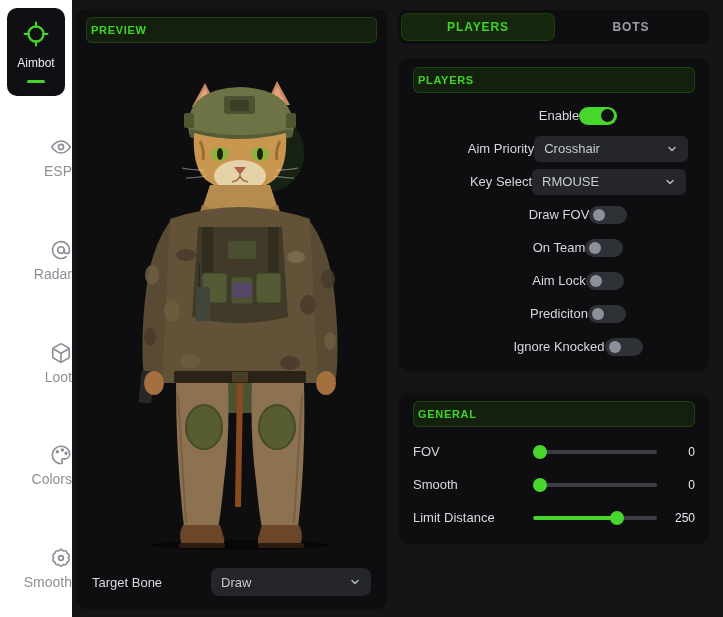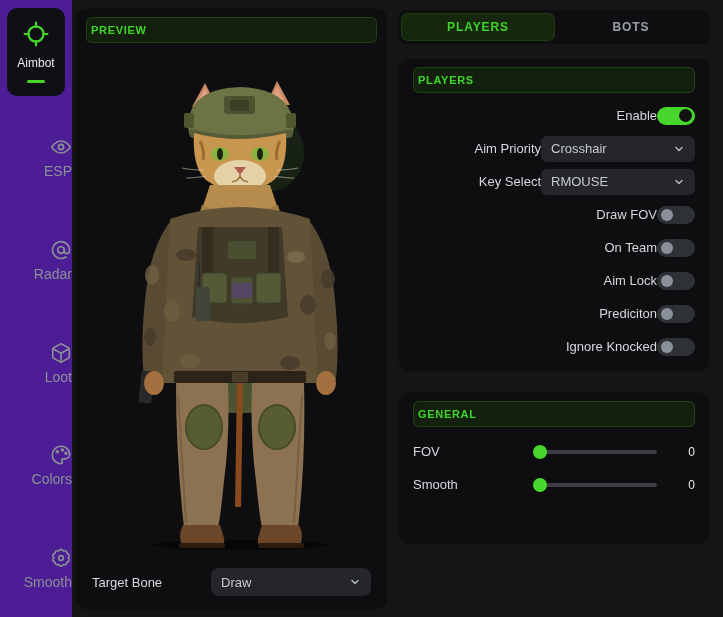--- a/index.html
+++ b/index.html
@@ -1,19 +1,19 @@
 <!DOCTYPE html>
 <html><head>
 <meta charset="utf-8">
 <style>
   html,body{margin:0;padding:0;background:#151518;font-family:"Liberation Sans",sans-serif;}
   .app{position:relative;width:723px;height:617px;background:#151518;overflow:hidden;}
 
   
-  .sidebar{position:absolute;left:0;top:0;width:72px;height:617px;background:#4c1d95;}
+  .sidebar{position:absolute;left:0;top:0;width:72px;height:617px;background:#ffffff;}
   .side-active-card{position:absolute;left:7px;top:8px;width:58px;height:88px;background:#101014;border-radius:10px;
     display:flex;flex-direction:column;align-items:center;cursor:pointer;}
   .side-active-card .icon{margin-top:13px;}
   .side-active-card .lbl{margin-top:5px;font-size:12px;color:#e9eaec;}
   .active-indicator{margin-top:10px;width:18px;height:3px;border-radius:2px;background:#46d62c;}
   .side-item{position:absolute;left:0;width:72px;display:flex;flex-direction:column;align-items:flex-end;gap:5px;
     color:#8b9097;font-size:14px;cursor:pointer;}
   .side-item svg{display:block;}
 
   
@@ -36,21 +36,21 @@
   
   .tabbar{position:absolute;left:398px;top:10px;width:312px;height:34px;background:#0e0e11;border-radius:8px;
     display:flex;padding:3px;box-sizing:border-box;}
   .tab{flex:1;display:flex;align-items:center;justify-content:center;font-size:12px;font-weight:bold;
     letter-spacing:.9px;color:#9aa0a7;border-radius:7px;cursor:pointer;}
   .tab.on{background:#15270c;color:#3fd42a;border:1px solid rgba(90,220,60,0.12);}
 
   .players-card{left:398px;top:58px;width:312px;height:314px;padding:8px 14px;}
   .general-card{left:398px;top:392px;width:312px;height:153px;padding:8px 14px;}
   .rows{margin-top:6px;}
-  .row{height:33px;display:flex;align-items:center;justify-content:flex-end;margin-left:48px;}
+  .row{height:33px;display:flex;align-items:center;justify-content:center;margin-left:48px;}
   .row .field-label{color:#d6d8dc;}
 
   .toggle{width:38px;height:18px;border-radius:9px;background:#2e3136;position:relative;cursor:pointer;flex:0 0 auto;}
   .toggle .knob{position:absolute;top:3px;left:4px;width:12px;height:12px;border-radius:50%;background:#8b919b;}
   .toggle.on{background:#46d62c;}
   .toggle.on .knob{left:auto;right:3px;top:2.5px;width:13px;height:13px;background:#121215;}
 
   .slider-rows{margin-top:8px;}
   .slider-row{height:33px;display:flex;align-items:center;}
   .slider-row .field-label{width:120px;flex:0 0 auto;}
@@ -342,17 +342,27 @@
         <span class="field-label">Smooth</span>
         <div class="slider">
           <div class="slider-track">
               <div class="slider-fill" style="width: 0%;"></div>
             </div>
           <div class="slider-thumb" style="left: max(7px, min(0%, 100% - 7px));"></div>
         </div>
         <span class="slider-value">0</span>
       </div>
 
+      <div class="slider-row">
+        <span class="field-label">Limit Distance</span>
+        <div class="slider">
+          <div class="slider-track">
+              <div class="slider-fill" style="width: 68%;"></div>
+            </div>
+          <div class="slider-thumb" style="left: max(7px, min(68%, 100% - 7px));"></div>
+        </div>
+        <span class="slider-value">250</span>
+      </div>
 
     </div>
   </section>
 
 </div>
 
 </body></html>

